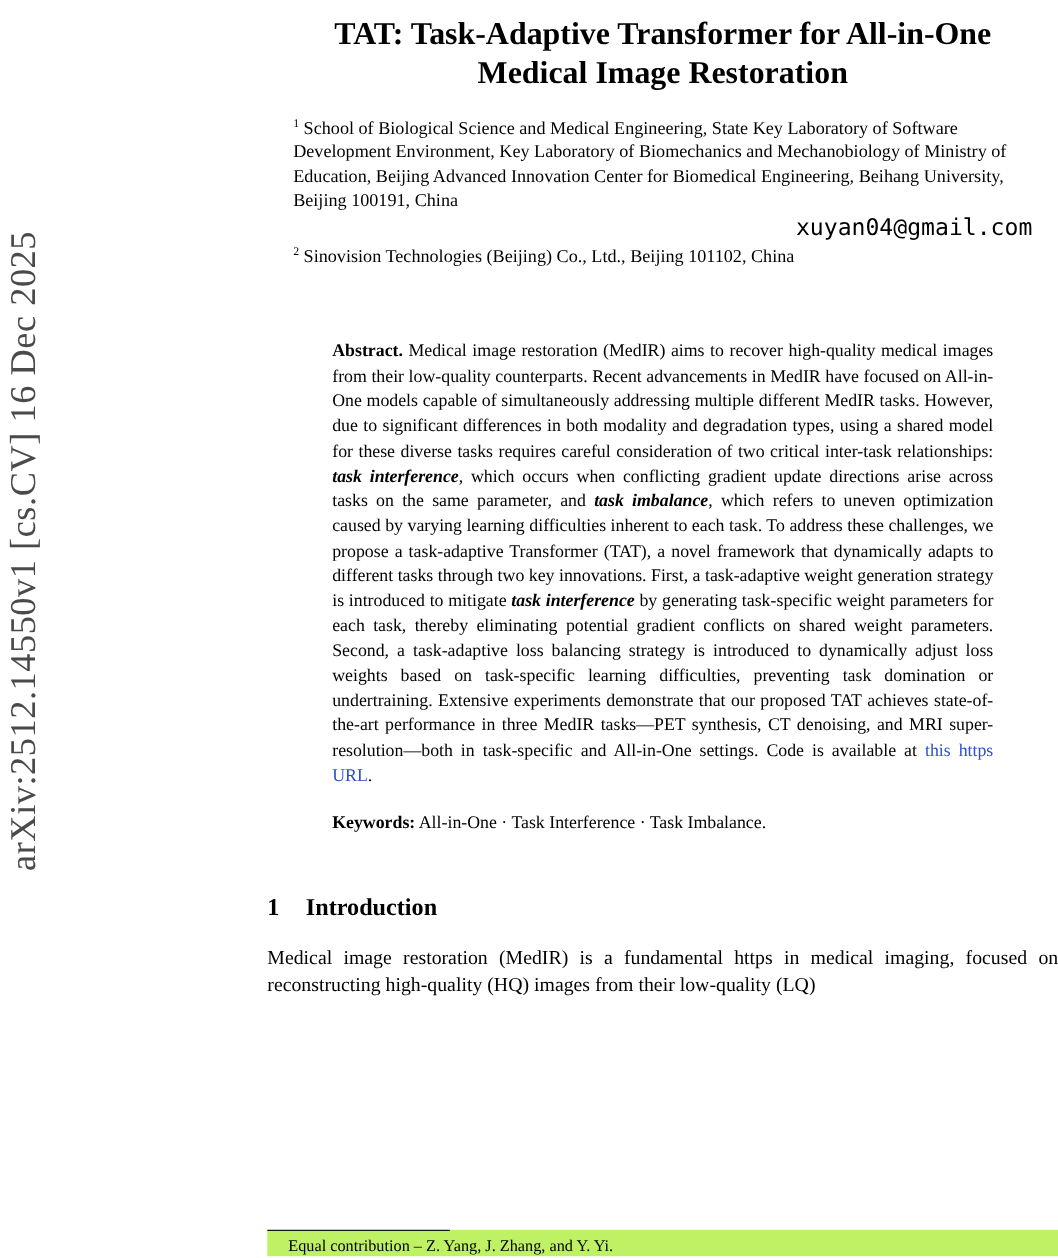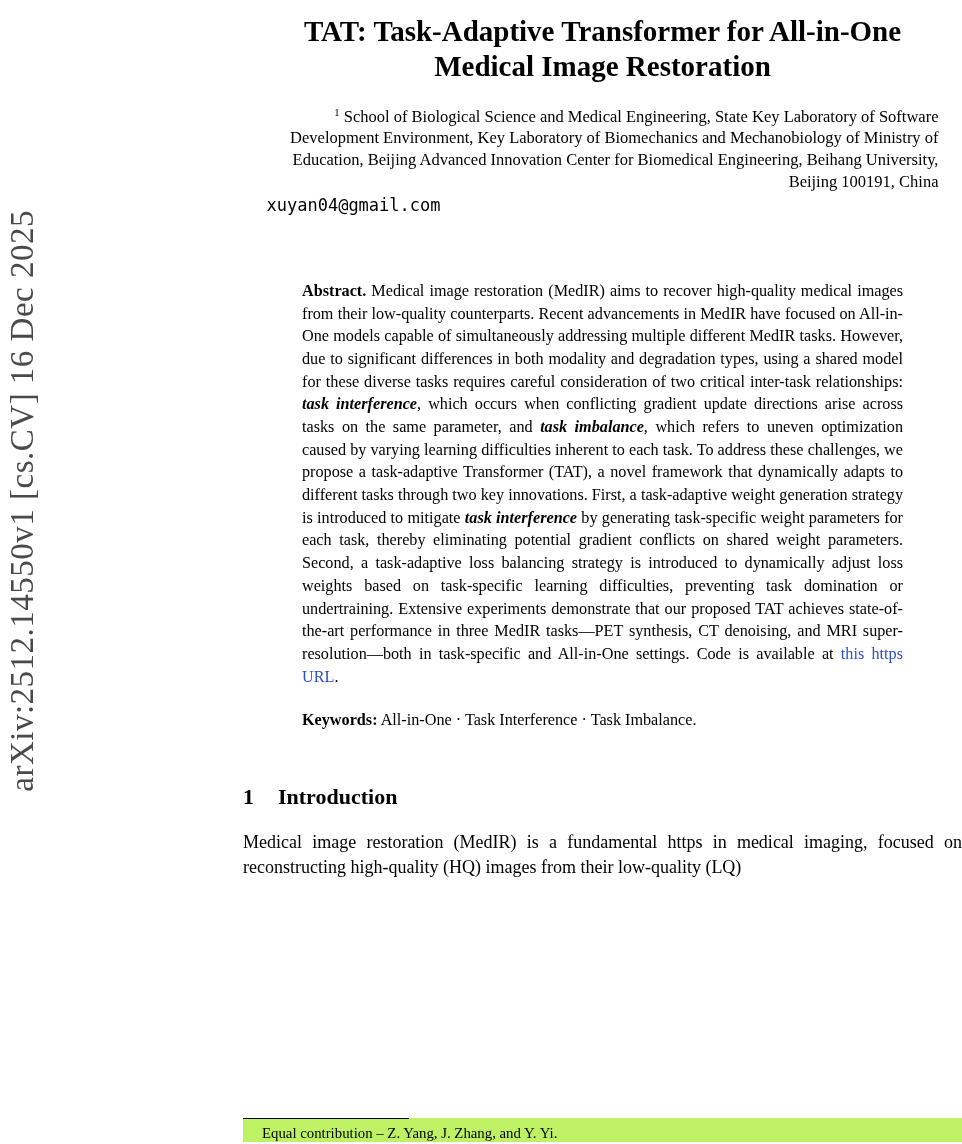--- a/index.html
+++ b/index.html
@@ -53,25 +53,25 @@
     line-height: 1.35;
   }
 
   .affiliations {
     width: 672px;
     margin: 22px auto 0 auto;
     font-size: 16.5px;
     text-align: center;
     line-height: 1.32;
   }
-  .aff { text-align: right; }
+  .aff { text-align: left; }
   .email-line {
     font-family: "DejaVu Sans Mono", monospace;
-    font-size: 17px;
-    text-align: left;
+    font-size: 21px;
+    text-align: right;
     margin: 1px 0;
   }
 
   .abstract {
     width: 601px;
     margin: 64px 0 0 59px;
     font-size: 16.2px;
     line-height: 1.4;
     text-align: justify;
   }
@@ -129,20 +129,21 @@
 <div class="arxiv-stamp">arXiv:2512.14550v1  [cs.CV]  16 Dec 2025</div>
 
 <div class="page">
 
   <h1 class="title">TAT: Task-Adaptive Transformer for All-in-One Medical Image Restoration</h1>
 
 
   <div class="affiliations">
     <div class="aff"><span class="seg-sup">1</span><span>  School of Biological Science and Medical Engineering, State Key Laboratory of Software Development Environment, Key Laboratory of Biomechanics and Mechanobiology of Ministry of Education, Beijing Advanced Innovation Center for Biomedical Engineering, Beihang University, Beijing 100191, China</span></div>
     <div class="email-line">xuyan04@gmail.com</div>
+    <div class="aff"><span class="seg-sup">2</span><span> Sinovision Technologies (Beijing) Co., Ltd., Beijing 101102, China</span></div>
   </div>
 
   <div class="abstract"><span class="seg-bold">Abstract.</span><span> Medical image restoration (MedIR) aims to recover high-quality medical images from their low-quality counterparts. Recent advancements in MedIR have focused on All-in-One models capable of simultaneously addressing multiple different MedIR tasks. However, due to significant differences in both modality and degradation types, using a shared model for these diverse tasks requires careful consideration of two critical inter-task relationships: </span><span class="seg-italic">task interference</span><span>, which occurs when conflicting gradient update directions arise across tasks on the same parameter, and </span><span class="seg-italic">task imbalance</span><span>, which refers to uneven optimization caused by varying learning difficulties inherent to each task. To address these challenges, we propose a task-adaptive Transformer (TAT), a novel framework that dynamically adapts to different tasks through two key innovations. First, a task-adaptive weight generation strategy is introduced to mitigate </span><span class="seg-italic">task interference</span><span> by generating task-specific weight parameters for each task, thereby eliminating potential gradient conflicts on shared weight parameters. Second, a task-adaptive loss balancing strategy is introduced to dynamically adjust loss weights based on task-specific learning difficulties, preventing task domination or undertraining. Extensive experiments demonstrate that our proposed TAT achieves state-of-the-art performance in three MedIR tasks—PET synthesis, CT denoising, and MRI super-resolution—both in task-specific and All-in-One settings. Code is available at </span><span class="seg-link">this https URL</span><span>.</span></div>
 
   <div class="keywords"><span class="seg-bold">Keywords:</span><span> All-in-One · Task Interference · Task Imbalance.</span></div>
 
   <h2 class="section-heading"><span>1</span><span class="sec-gap"></span><span>Introduction</span></h2>
 
   <p class="body-text">Medical image restoration (MedIR) is a fundamental https in medical imaging, focused on reconstructing high-quality (HQ) images from their low-quality (LQ)</p>
 

